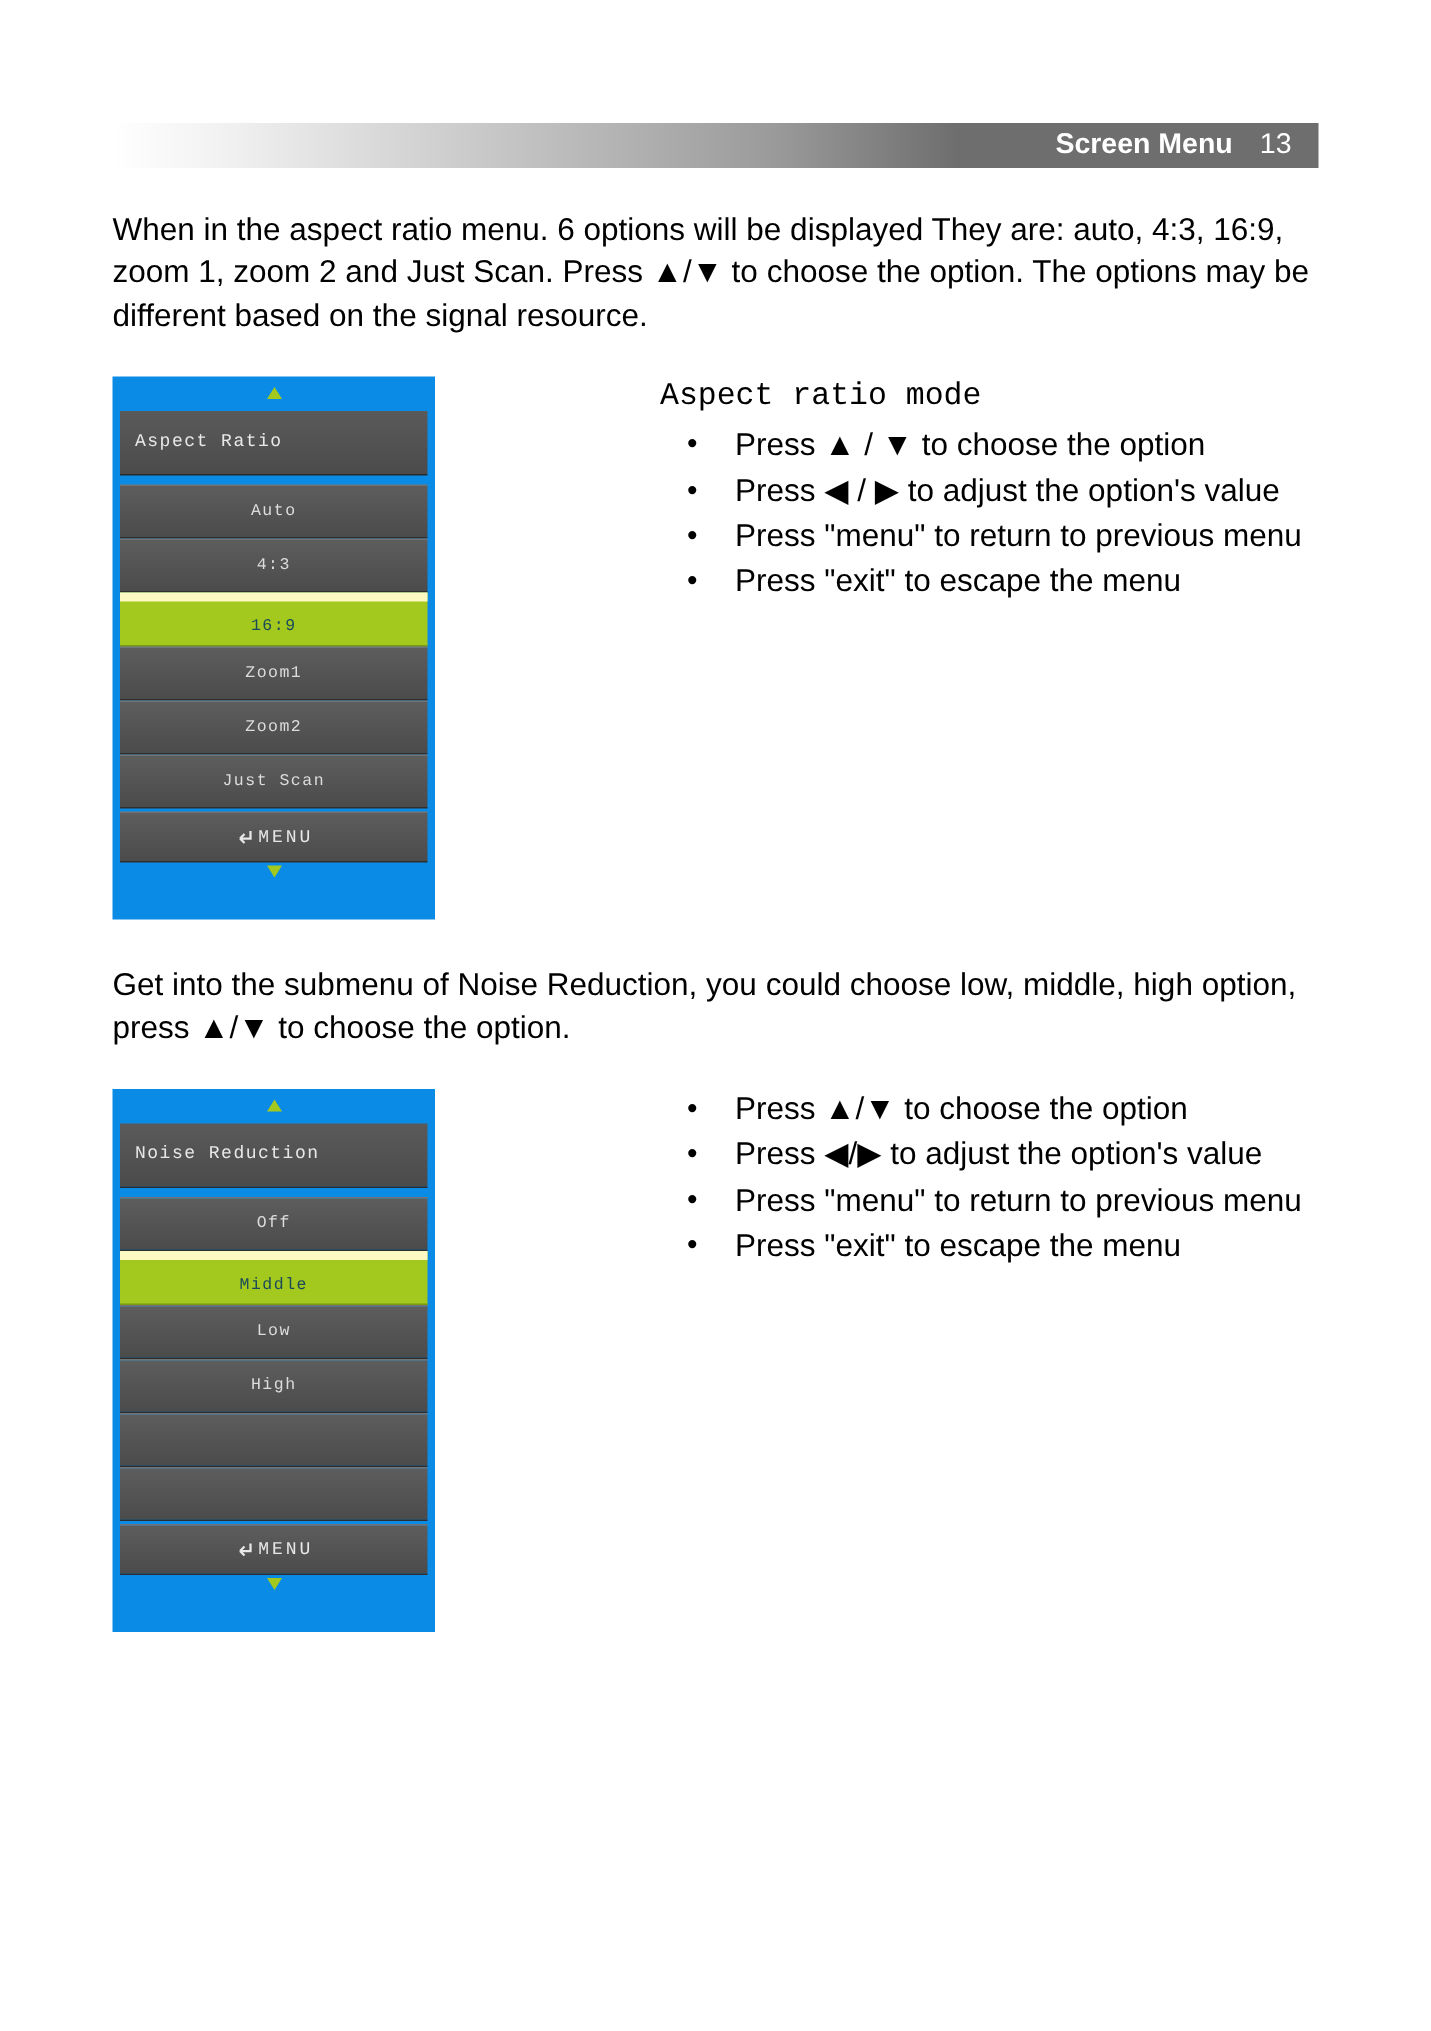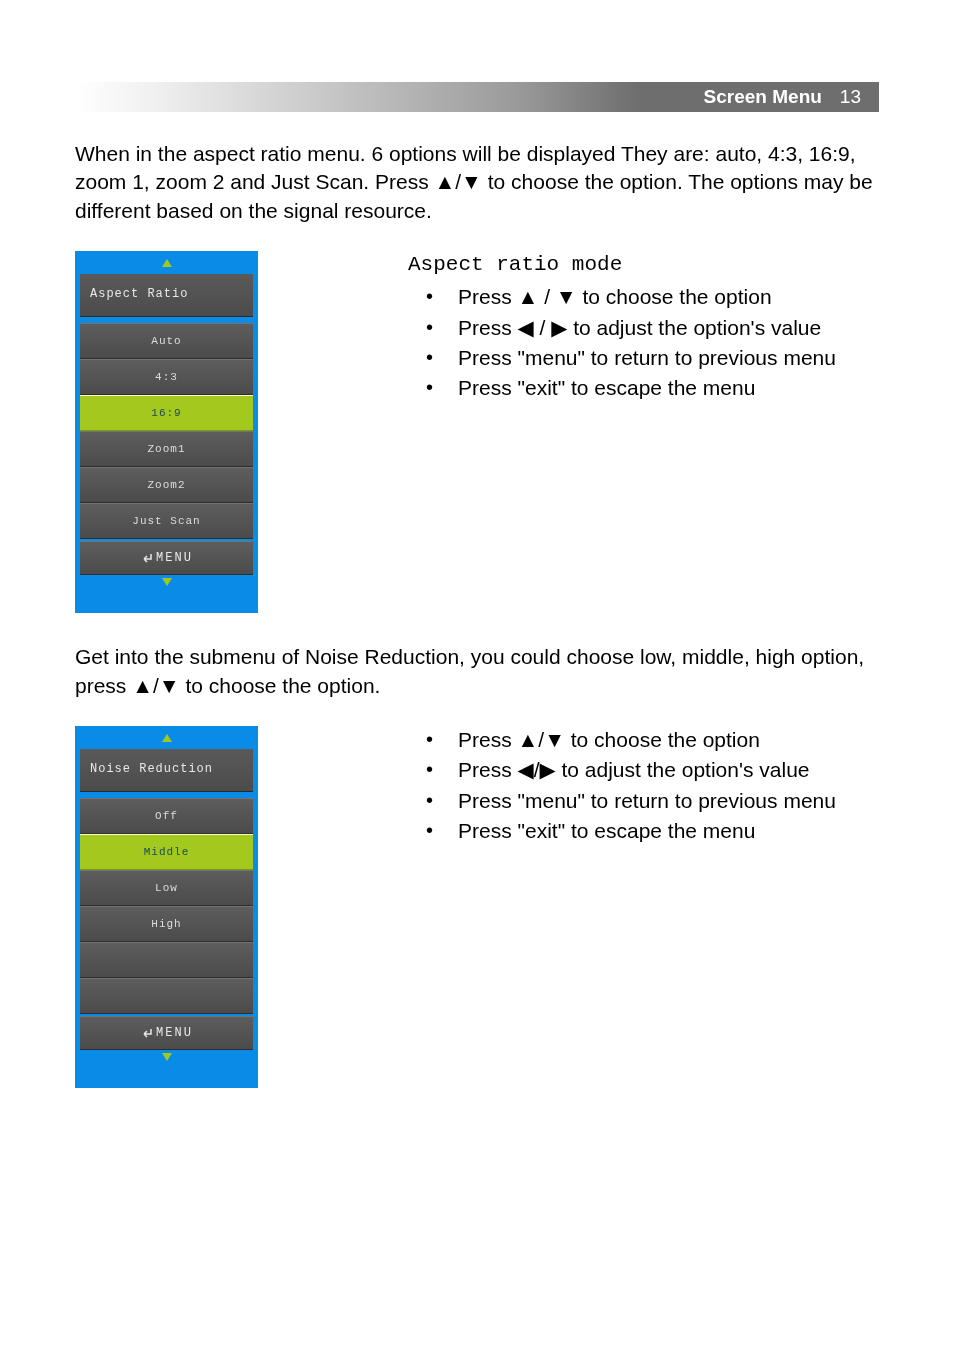--- a/index.html
+++ b/index.html
@@ -44,21 +44,21 @@
   ul.bullets li { position: relative; padding-left: 40px; margin-bottom: 2px; }
   ul.bullets li::before {
     content: "•";
     position: absolute;
     left: 8px;
     top: 0;
     font-size: 20px;
   }
   
   .osd {
-    width: 183px;
+    width: 215px;
     background: #0a8ce6;
     padding: 5px 5px 20px 5px;
     font-family: "Courier New", monospace;
     letter-spacing: 1px;
   }
   .osd-top, .osd-bot {
     text-align: center;
     height: 18px;
     line-height: 14px;
   }
@@ -77,21 +77,21 @@
     border-top: 1px solid #737373;
     border-bottom: 1px solid #2e2e2e;
     color: #dcdcdc;
     font-size: 11px;
     text-align: center;
     padding: 10px 0;
     height: 36px;
   }
   .osd-item.sel {
     background: #a3c81e;
-    border-top: 1px solid #fef9c3;
+    border-top: 6px solid #fef9c3;
     border-bottom: 1px solid #7a9a0f;
     color: #1a4a5a;
   }
   .osd-item.empty { color: transparent; }
   .osd-menu {
     background: linear-gradient(#5d5d5d,#4b4b4b);
     border-top: 1px solid #737373;
     border-bottom: 1px solid #2e2e2e;
     color: #e8e8e8;
     font-size: 12px;

